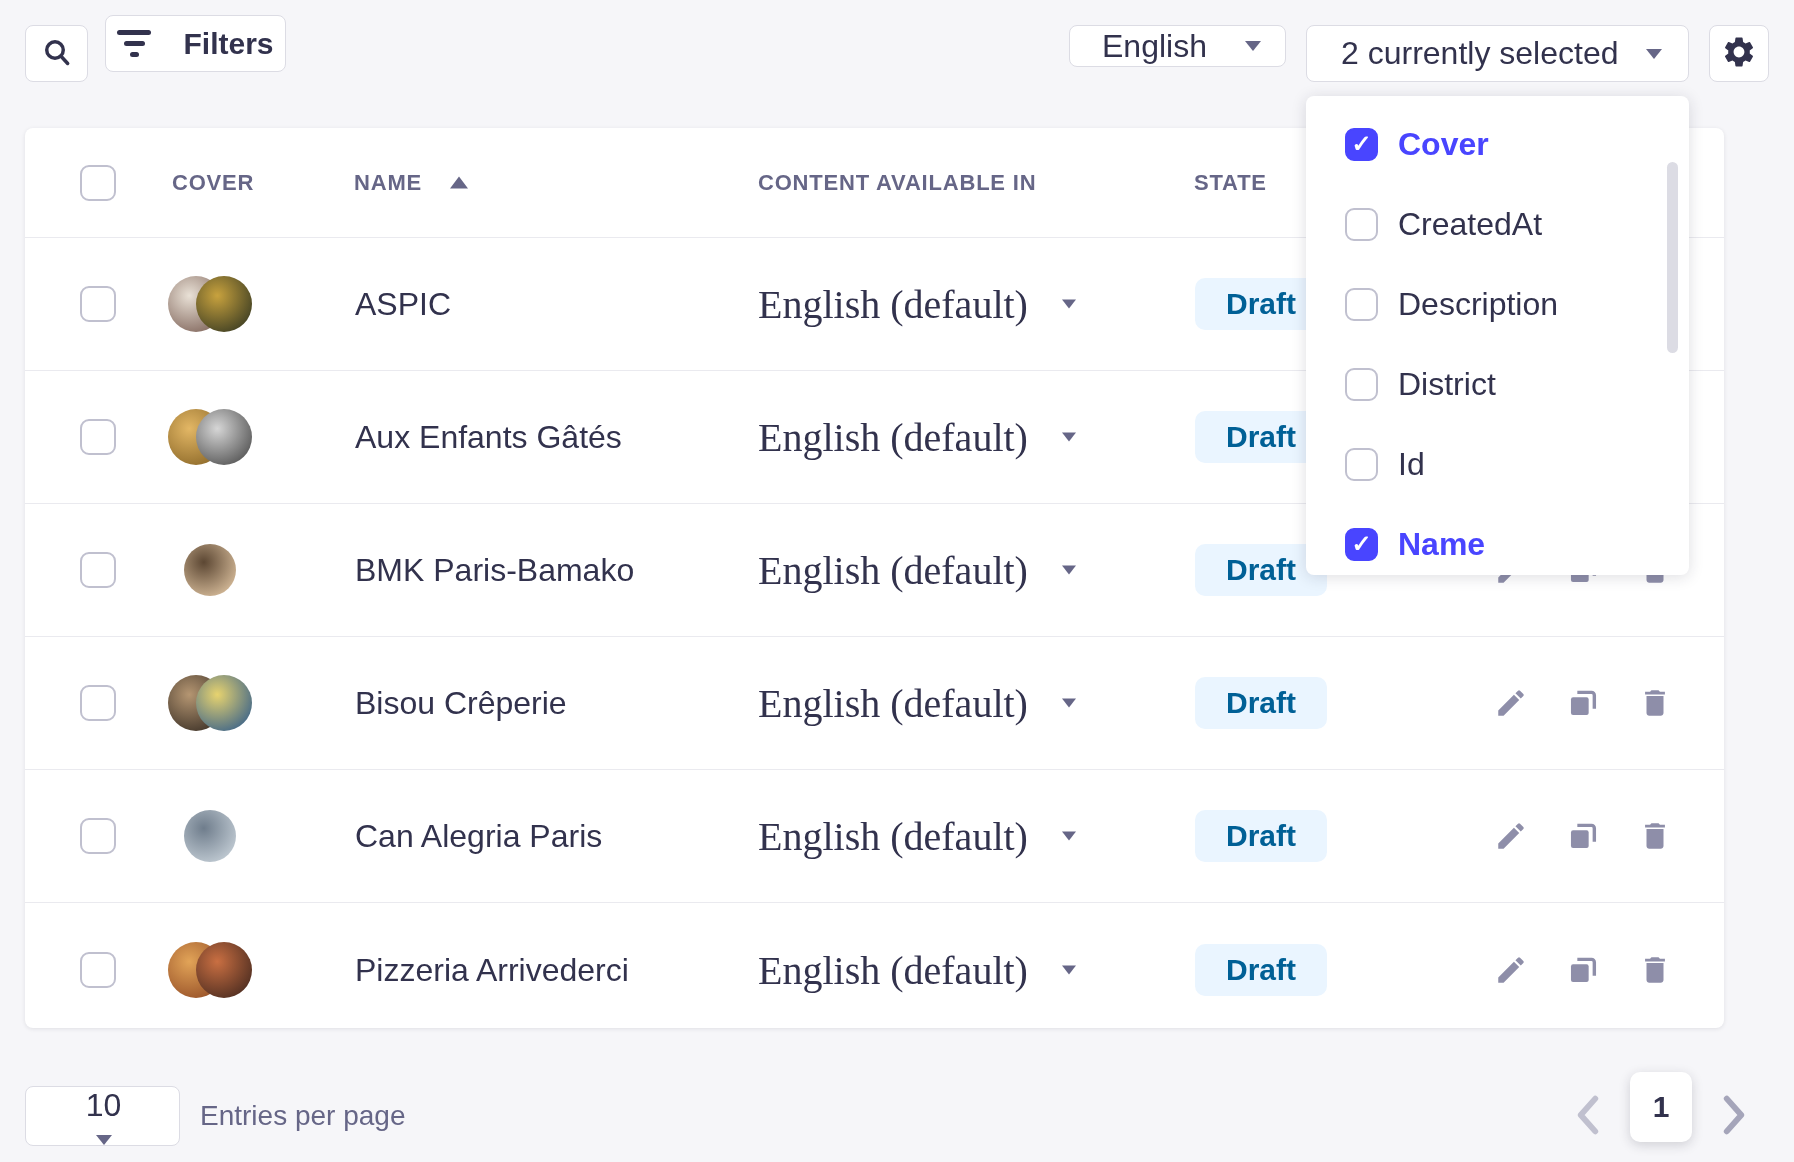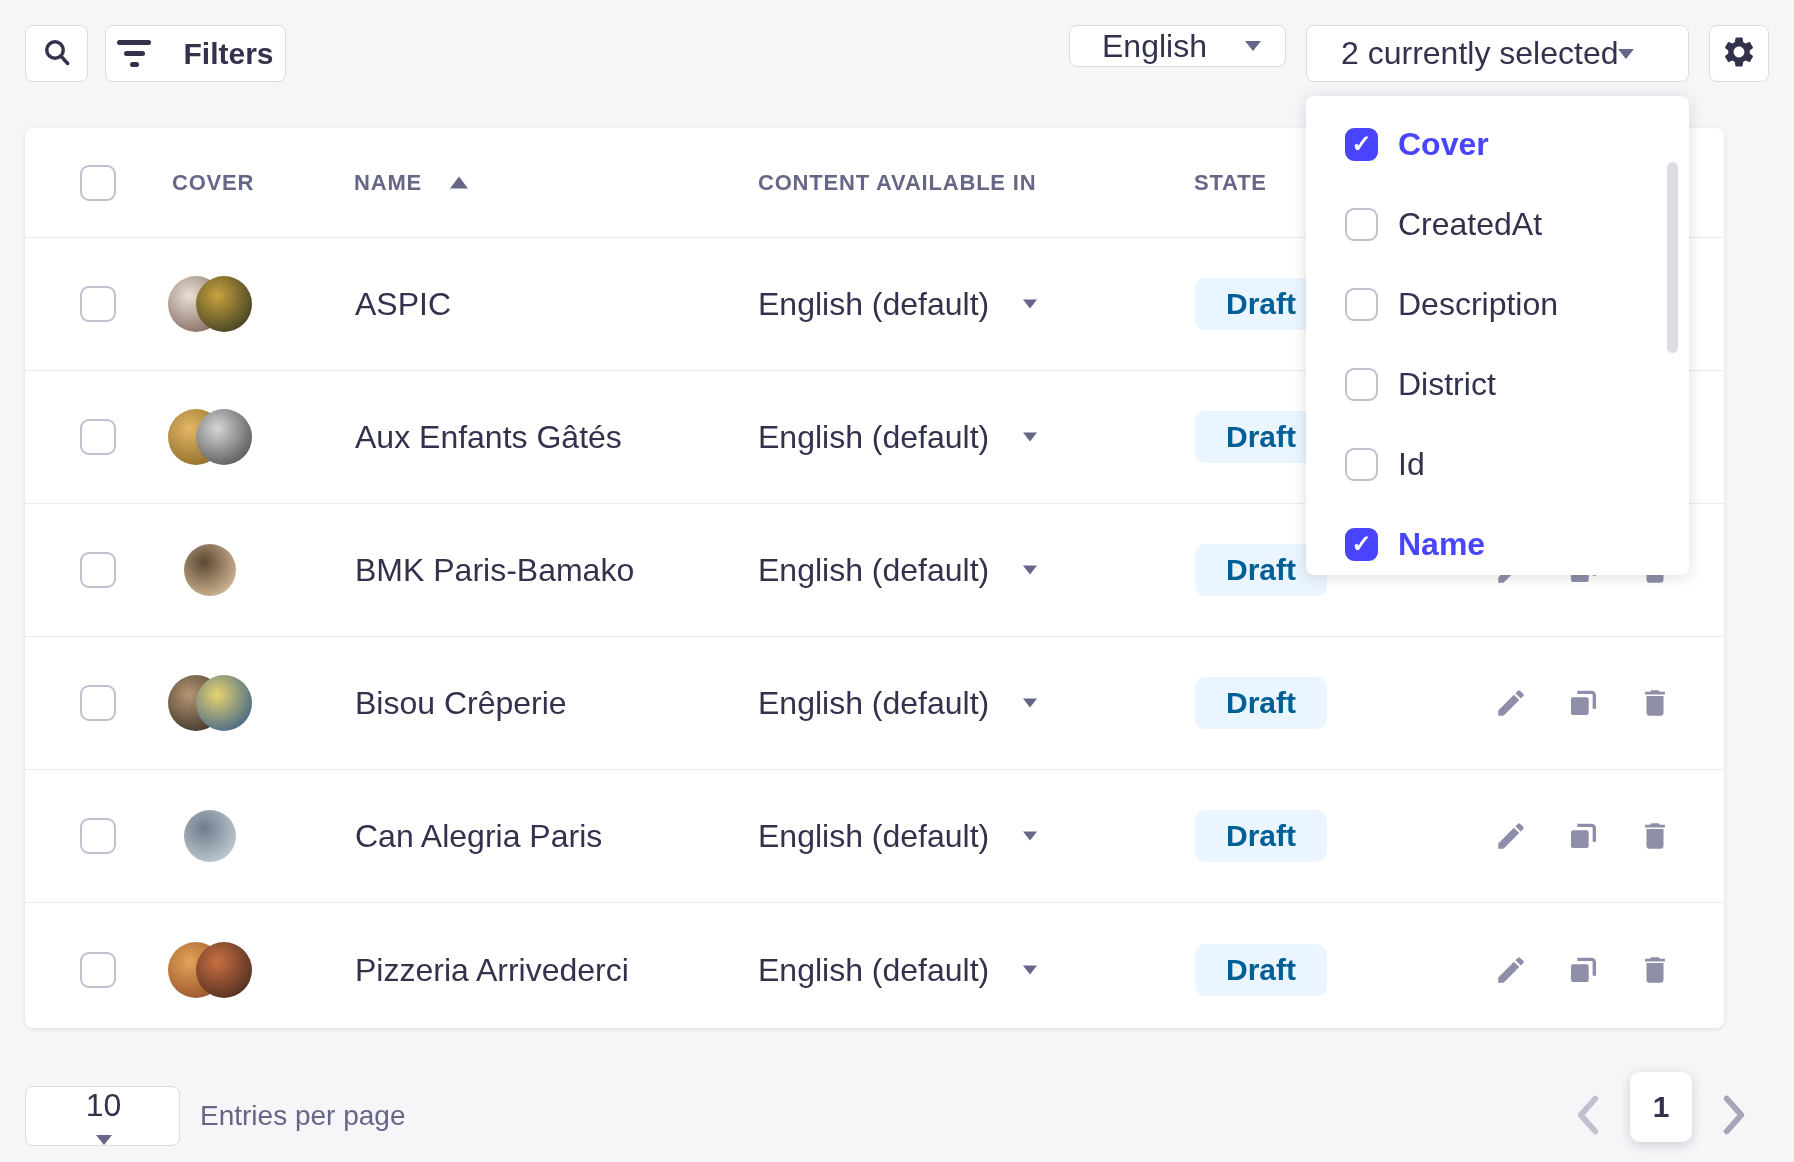--- a/index.html
+++ b/index.html
@@ -9,29 +9,29 @@
     font-family:"Liberation Sans", sans-serif;
     color:#32324d;
   }
   .abs{position:absolute;box-sizing:border-box;}
   .btn{
     background:#ffffff;border:1px solid #dcdce4;border-radius:8px;
     display:flex;align-items:center;box-sizing:border-box;
   }
   
   #search-btn{left:25px;top:25px;width:63px;height:57px;justify-content:center;}
-  #filters-btn{left:105px;top:25px;width:181px;height:57px;justify-content:center;gap:32px;}
+  #filters-btn{left:105px;top:15px;width:181px;height:57px;justify-content:center;gap:32px;}
   #filters-btn .label{font-size:30px;font-weight:600;color:#32324d;}
   .funnel{display:flex;flex-direction:column;align-items:center;gap:6px;}
   .funnel i{display:block;height:5px;border-radius:3px;background:#32324d;}
   .funnel i:nth-child(1){width:34px;}
   .funnel i:nth-child(2){width:21px;}
   .funnel i:nth-child(3){width:9px;}
   #locale-select{left:1069px;top:25px;width:217px;height:42px;justify-content:space-between;padding:0 24px 0 32px;}
-  #columns-select{left:1306px;top:25px;width:383px;height:57px;padding:0 26px 0 34px;}
+  #columns-select{left:1306px;top:25px;width:383px;height:57px;justify-content:space-between;padding:0 26px 0 34px;}
   .select-text{font-size:32px;color:#32324d;}
   .caret{width:0;height:0;border-left:8px solid transparent;border-right:8px solid transparent;border-top:10px solid #666687;}
   #gear-btn{left:1709px;top:25px;width:60px;height:57px;justify-content:center;}
   
   #card{
     left:25px;top:128px;width:1699px;height:900px;
     background:#fff;border-radius:8px;box-shadow:0 1px 4px rgba(33,33,52,.1);
   }
   .thead{position:relative;height:109px;border-bottom:1px solid #eaeaef;}
   .hlabel{position:absolute;top:50%;transform:translateY(-50%);font-size:22px;font-weight:700;letter-spacing:.8px;color:#666687;}
@@ -42,21 +42,21 @@
   .sort-asc{position:absolute;left:425px;top:50%;transform:translateY(-55%);
     width:0;height:0;border-left:9px solid transparent;border-right:9px solid transparent;border-bottom:12px solid #666687;}
   .trow{position:relative;height:132px;border-bottom:1px solid #eaeaef;text-align:right;}
   .trow:last-child{height:133px;border-bottom:none;}
   .avatars{position:absolute;left:143px;top:50%;transform:translateY(-50%);width:84px;height:56px;display:flex;align-items:center;justify-content:center;}
   .avatar-circle{width:56px;height:56px;border-radius:50%;flex:0 0 auto;}
   .avatar-circle + .avatar-circle{margin-left:-28px;}
   .avatar-circle.single{width:52px;height:52px;}
   .cell-name{position:absolute;left:330px;top:50%;transform:translateY(-50%);font-size:32px;color:#32324d;}
   .cell-locale{position:absolute;left:733px;top:50%;transform:translateY(-50%);display:flex;align-items:center;gap:34px;cursor:pointer;}
-  .cell-locale .select-text{font-size:32px;}
+  .cell-locale .select-text{font-size:40px;font-family:Liberation Serif, serif;}
   .cell-locale .caret{border-left-width:7px;border-right-width:7px;border-top-width:9px;}
   .badge{
     position:absolute;left:1170px;top:50%;transform:translateY(-50%);
     min-width:96px;height:52px;padding:0 18px;border-radius:10px;
     display:flex;align-items:center;justify-content:center;
     font-size:30px;font-weight:600;
   }
   .row-actions{position:absolute;right:52px;top:50%;transform:translateY(-50%);display:flex;gap:38px;align-items:center;}
   .icon-btn{width:34px;height:34px;display:flex;align-items:center;justify-content:center;cursor:pointer;background:none;border:none;padding:0;}
   

